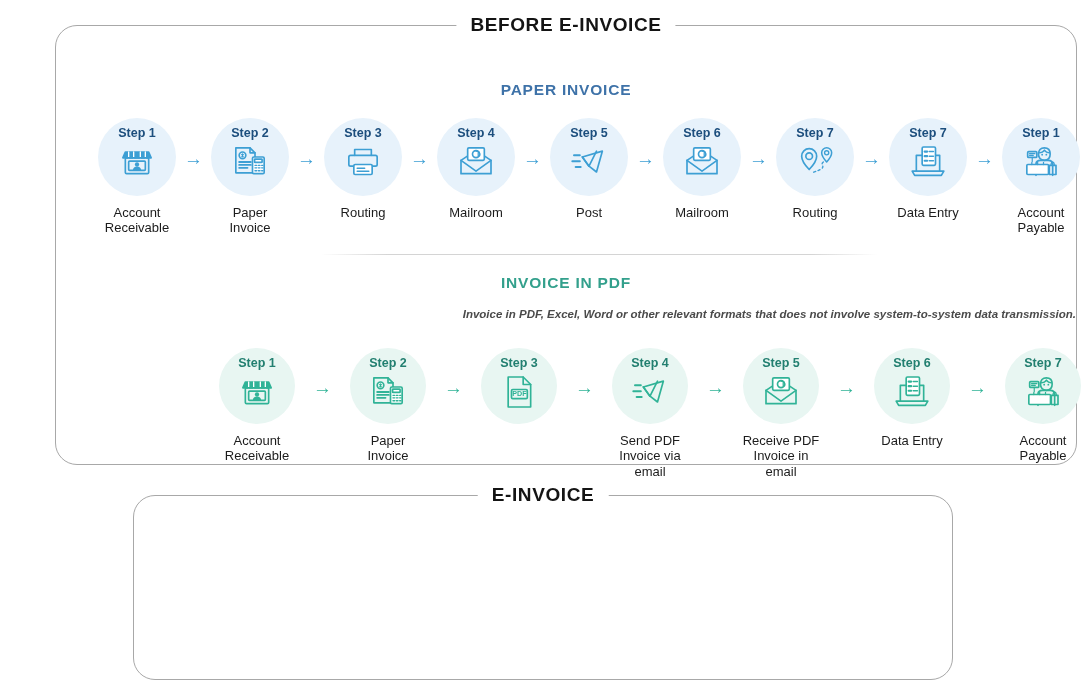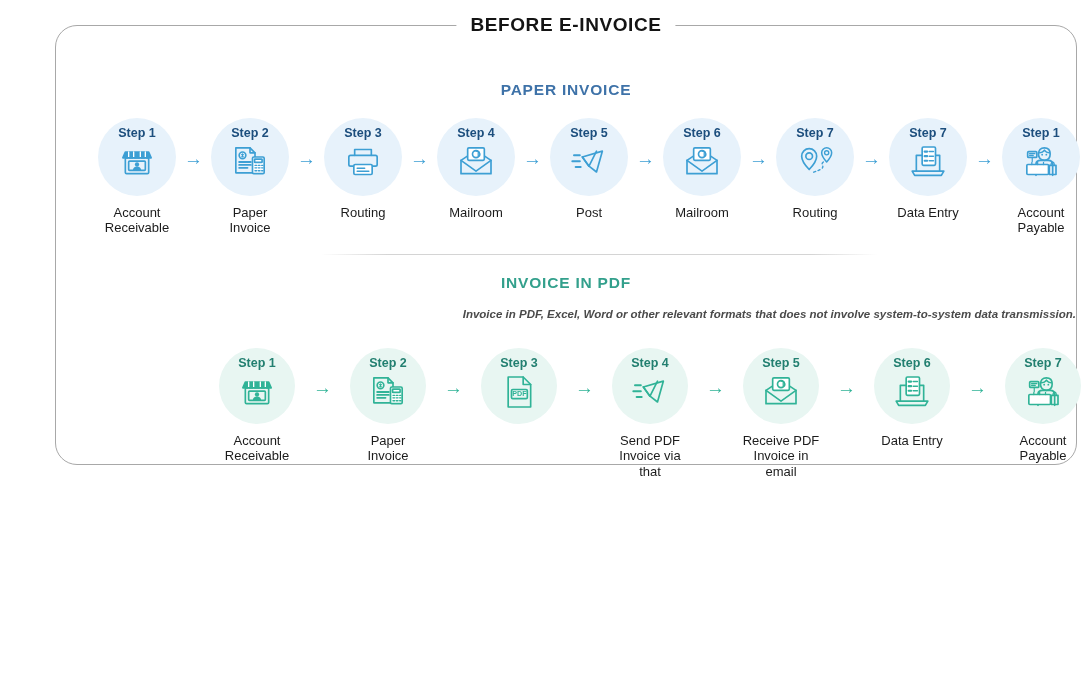--- a/index.html
+++ b/index.html
@@ -357,21 +357,21 @@
             <span style="margin-top: 2px;">
               <svg class="glyph" width="40" height="40" viewBox="0 0 48 48" fill="none" stroke="currentColor" stroke-width="2" stroke-linecap="round" stroke-linejoin="round">
                 <path d="M16 18 40 11 33 36 24 29z"></path>
                 <path d="M16 18l8 11M24 29l9-18"></path>
                 <path d="M6 16h7M4 23h9M8 30h6" stroke-width="2.4"></path>
               </svg>
             </span>
           </div>
           <div class="step-label">Send PDF
 Invoice via
-that</div>
+email</div>
         </div>
         <div class="arrow">→</div>
         <div class="step">
           <div class="bubble" style="color: rgb(48, 179, 151);">
             <div class="step-num">Step 5</div>
             <span style="margin-top: 2px;">
               <svg class="glyph" width="40" height="40" viewBox="0 0 48 48" fill="none" stroke="currentColor" stroke-width="2" stroke-linecap="round" stroke-linejoin="round">
                 <path d="M6 22 24 10l18 12v16H6z"></path>
                 <path d="M6 22l18 13 18-13"></path>
                 <rect x="14" y="7" width="20" height="15" rx="1.5" fill="#fff"></rect>
@@ -419,14 +419,18 @@
                 <path d="M36 28c0-2.4.9-3.8 2-3.8S40 25.6 40 28" stroke-width="1.5"></path>
               </svg>
             </span>
           </div>
           <div class="step-label">Account
 Payable</div>
         </div>
       </div>
   </div>
 
+  <div class="frame" id="frame-einv">
+    <div class="frame-title">E-INVOICE</div>
+
+  </div>
 
 </div>
 
 </body></html>

